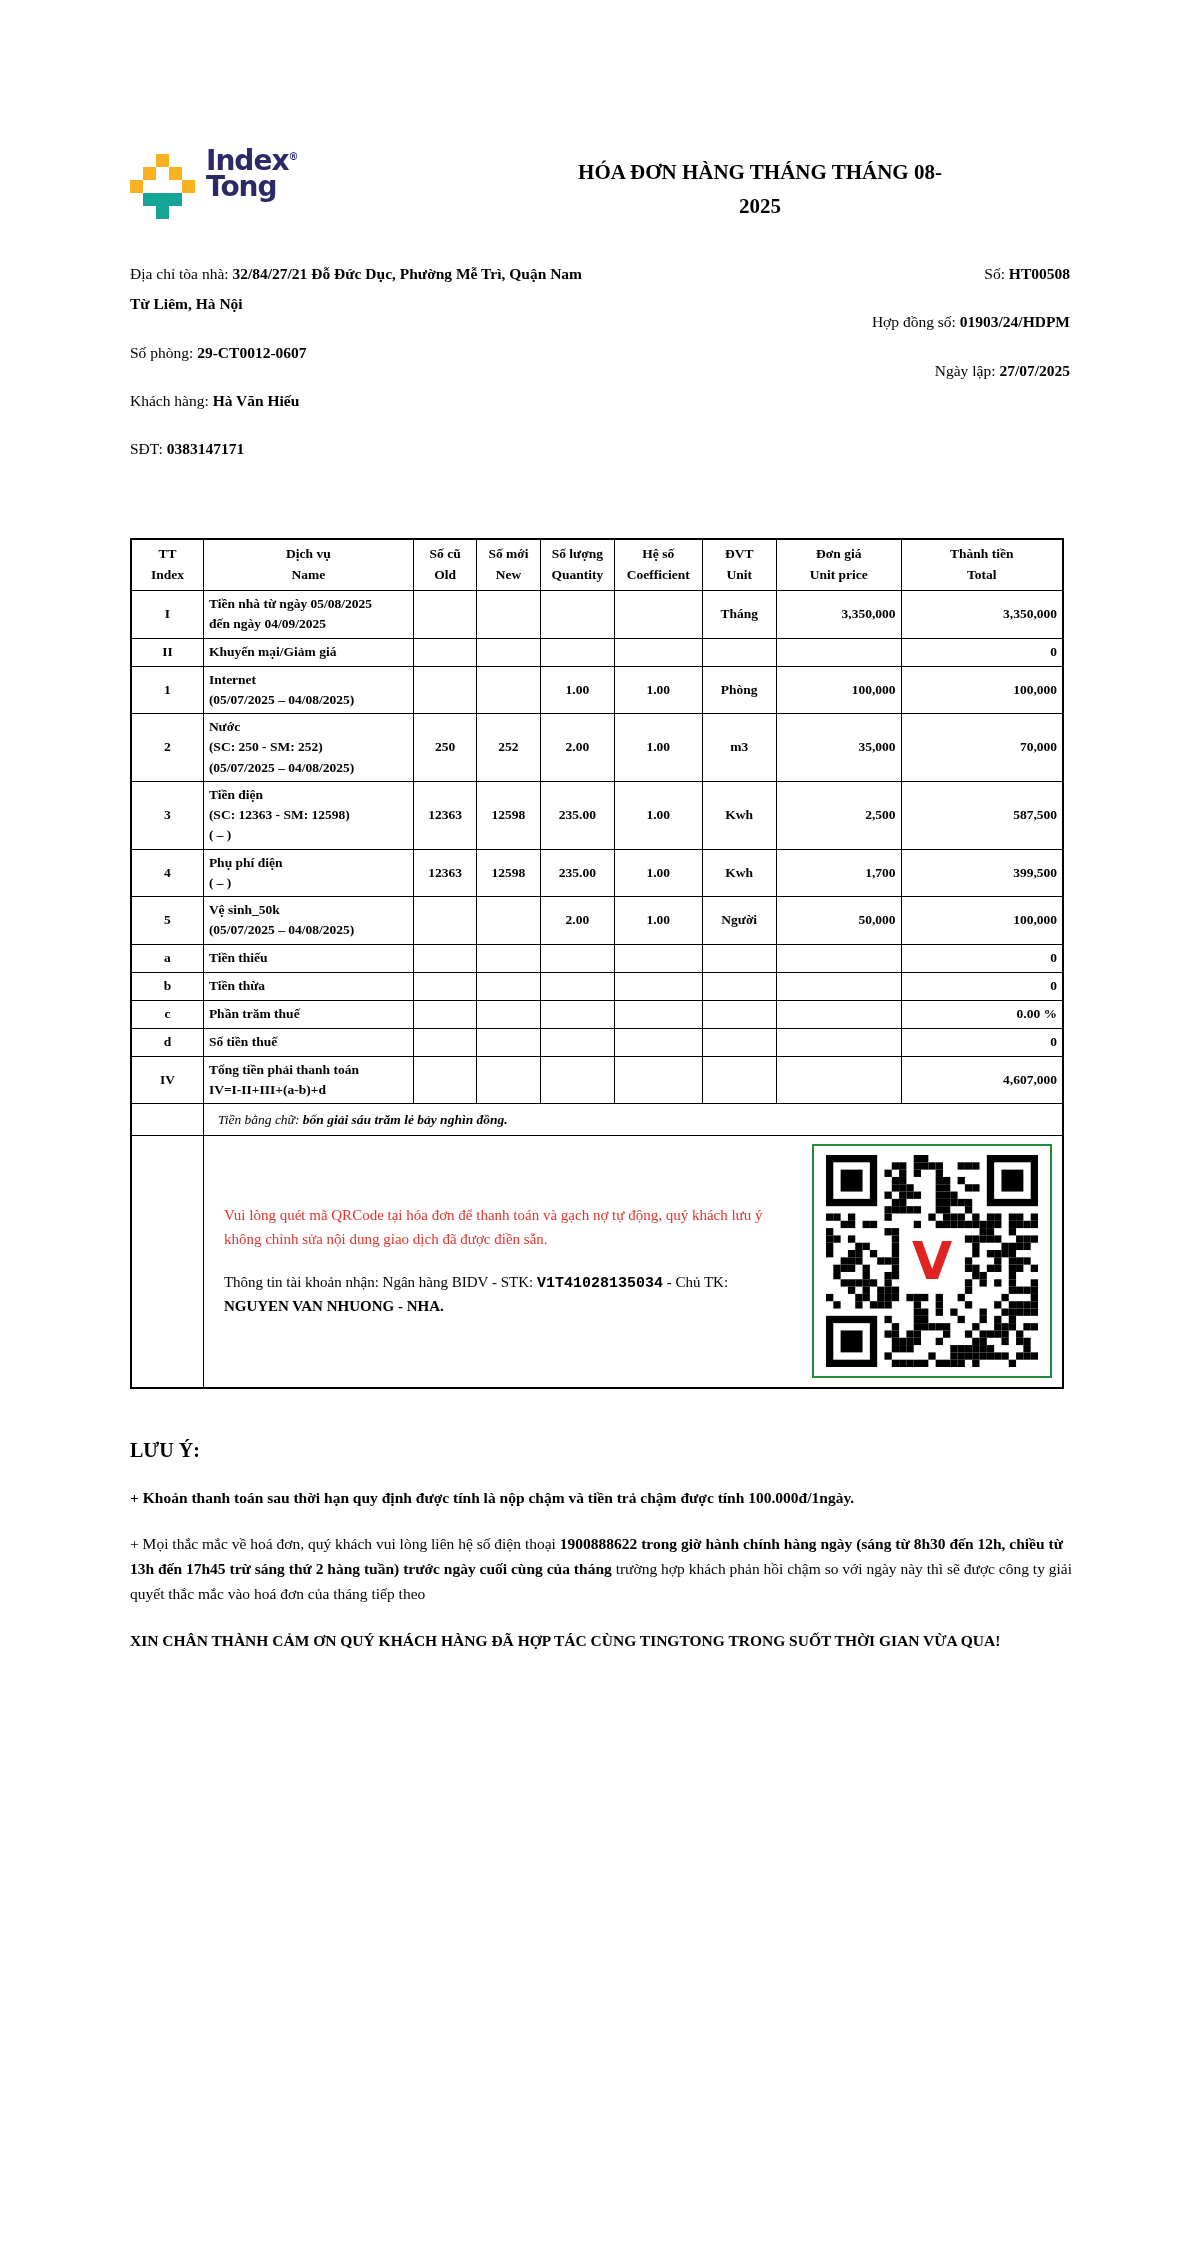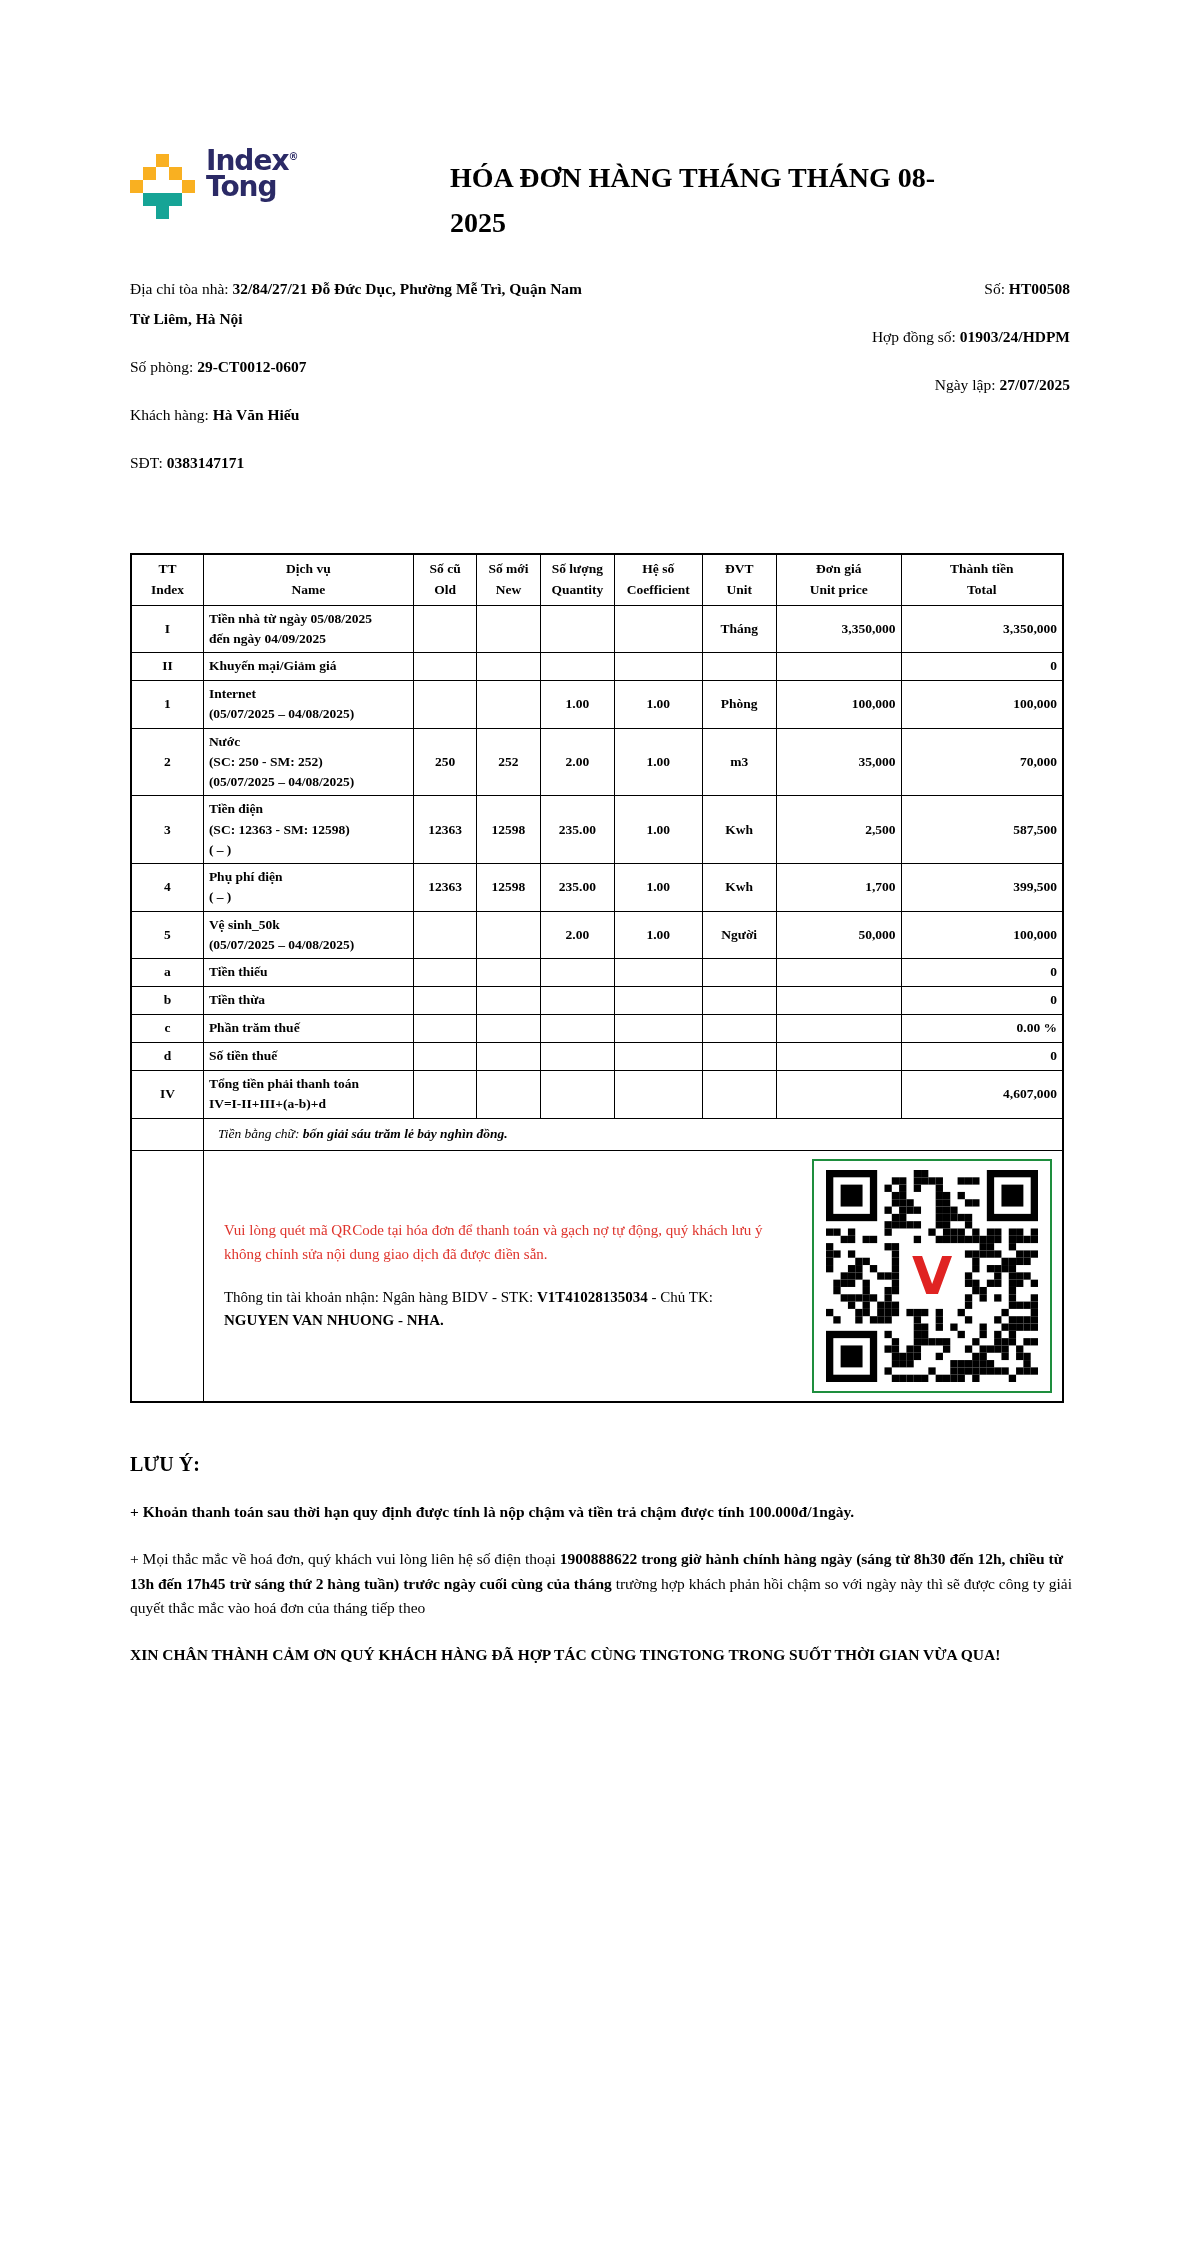--- a/index.html
+++ b/index.html
@@ -13,25 +13,25 @@
   
   .header { display:flex; justify-content:space-between; align-items:flex-start; padding-top:148px; }
   .logo { display:flex; align-items:flex-start; gap:11px; }
   .logo-icon { width:65px; height:65px; margin-top:6px; }
   .logo-text {
     font-family:"DejaVu Sans", sans-serif; font-weight:bold; font-size:28px;
     line-height:0.92; color:#2b2a66; letter-spacing:-1px;
   }
   .logo-text sup { font-size:10px; vertical-align:super; }
   .title {
-    width:620px; text-align:left; font-weight:bold; font-size:28px; line-height:1.6; margin-top:8px;
+    width:620px; text-align:center; font-weight:bold; font-size:21px; line-height:1.6; margin-top:8px;
   }
 
   
-  .info { display:flex; justify-content:space-between; margin-top:28px; font-size:15.5px; }
+  .info { display:flex; justify-content:space-between; margin-top:36px; font-size:15.5px; }
   .info-left  { width:470px; }
   .info-right { width:450px; text-align:right; }
   .info .line { margin-bottom:18px; line-height:1.95; }
   .info b { font-weight:bold; }
 
   
   table.inv {
     border-collapse:collapse; table-layout:fixed; width:934px; margin-top:56px;
     border:2.5px solid #000; font-size:13.5px;
   }
@@ -304,21 +304,21 @@
       <tr class="words-row">
         <td class="c-tt"></td>
         <td class="words-cell" colspan="8"><span>Tiền bằng chữ: </span><b>bốn giải sáu trăm lẻ bảy nghìn đồng.</b></td>
       </tr>
       <tr class="qr-row">
         <td class="c-tt"></td>
         <td colspan="8">
           <div class="qr-flex">
             <div class="pay-text">
               <p class="pay-red">Vui lòng quét mã QRCode tại hóa đơn để thanh toán và gạch nợ tự động, quý khách lưu ý không chỉnh sửa nội dung giao dịch đã được điền sẵn.</p>
-              <p class="pay-acct"><span>Thông tin tài khoản nhận: Ngân hàng BIDV - STK: </span><span style="font-weight: bold;">V1T41028135034</span><span> - Chủ TK: </span><span style="font-weight: bold;">NGUYEN VAN NHUONG - NHA.</span></p>
+              <p class="pay-acct"><span>Thông tin tài khoản nhận: Ngân hàng BIDV - STK: </span><span style="font-weight: bold; font-family: Liberation Mono, monospace;">V1T41028135034</span><span> - Chủ TK: </span><span style="font-weight: bold;">NGUYEN VAN NHUONG - NHA.</span></p>
             </div>
             <div class="qr-box">
               <svg id="qr-svg" width="212" height="212" viewBox="0 0 29 29" xmlns="http://www.w3.org/2000/svg">
                   <rect x="12" y="0" width="1" height="1" fill="#000"></rect>
                   <rect x="13" y="0" width="1" height="1" fill="#000"></rect>
                   <rect x="9" y="1" width="1" height="1" fill="#000"></rect>
                   <rect x="10" y="1" width="1" height="1" fill="#000"></rect>
                   <rect x="12" y="1" width="1" height="1" fill="#000"></rect>
                   <rect x="13" y="1" width="1" height="1" fill="#000"></rect>
                   <rect x="14" y="1" width="1" height="1" fill="#000"></rect>

